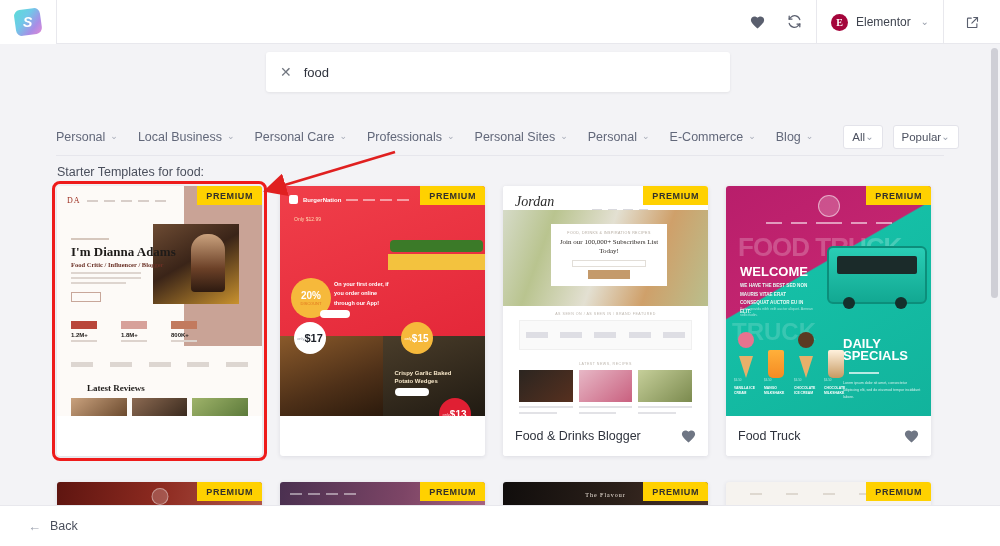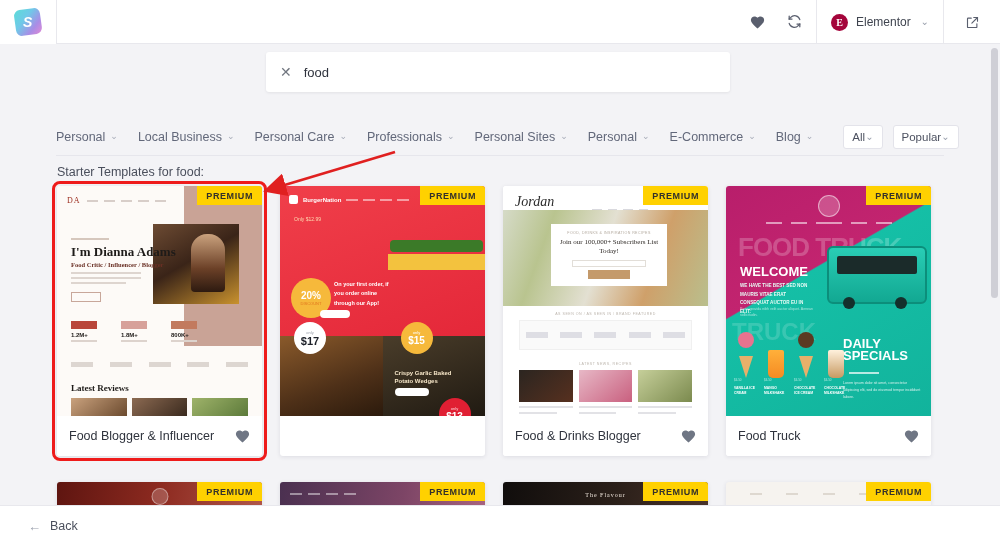--- a/index.html
+++ b/index.html
@@ -129,21 +129,21 @@
   .c1 .para { position: absolute; left: 14px; top: 86px; width: 70px; }
   .c1 .para i { display: block; height: 2px; background: #ded5cf; margin-bottom: 3px; }
   .c1 .btn { position: absolute; left: 14px; top: 106px; width: 30px; height: 10px; border: 1px solid #c8a79a; }
   .c1 .stats { position: absolute; left: 14px; top: 135px; display: flex; gap: 24px; }
   .c1 .stats div { width: 26px; }
   .c1 .sq { width: 8px; height: 8px; background: #b9463a; margin-bottom: 3px; }
   .c1 .num { font-size: 6px; font-weight: bold; color: #24201e; }
   .c1 .sub { height: 2px; background: #ddd3cd; margin-top: 2px; }
   .c1 .logos { position: absolute; left: 14px; right: 14px; top: 176px; display: flex; justify-content: space-between; }
   .c1 .logos i { width: 22px; height: 5px; background: #ddd6d1; }
-  .c1 .rev { position: absolute; left: 14px; top: 197px; font-family: "Liberation Serif", serif; font-size: 9px; font-weight: bold; color: #1e1b19; }
+  .c1 .rev { position: absolute; left: 30px; top: 197px; font-family: "Liberation Serif", serif; font-size: 9px; font-weight: bold; color: #1e1b19; }
   .c1 .thumbs { position: absolute; left: 14px; right: 14px; top: 212px; display: flex; gap: 5px; }
   .c1 .thumbs i { flex: 1; height: 18px; }
 
   
   .c2 { background: linear-gradient(160deg,#f03f4a 0%,#e01f33 100%); }
   .c2 .nav { position: absolute; top: 9px; left: 9px; right: 60px; display: flex; align-items: center; gap: 5px; }
   .c2 .logo { width: 9px; height: 9px; background: #fff; border-radius: 2px; }
   .c2 .brand { font-size: 6px; color: #fff; font-weight: bold; }
   .c2 .nav i { height: 2px; width: 12px; background: rgba(255,255,255,.5); }
   .c2 .tag { position: absolute; left: 14px; top: 30px; font-size: 5px; color: #ffd9b0; }
@@ -160,21 +160,21 @@
   }
   .c2 .disc b { font-size: 10px; color: #fff; }
   .c2 .disc s { font-size: 4px; color: #e0761e; text-decoration: none; }
   .c2 .promo { position: absolute; left: 54px; top: 94px; width: 56px; font-size: 5.5px; line-height: 1.7; color: #fff; font-weight: bold; }
   .c2 .pill { position: absolute; left: 40px; top: 124px; width: 30px; height: 8px; background: #fff; border-radius: 5px; }
   .c2 .bot { position: absolute; left: 0; right: 0; top: 150px; bottom: 0; display: flex; }
   .c2 .bl { flex: 1; background: linear-gradient(160deg,#8a5a2b 0%,#4e3018 60%,#2b1a0c 100%); position: relative; }
   .c2 .br { flex: 1; background: linear-gradient(160deg,#4a3d2a 0%,#201a12 100%); position: relative; }
   .c2 .pricetag {
     position: absolute; width: 32px; height: 32px; border-radius: 50%;
-    display: flex; flex-direction: column; align-items: center; justify-content: center;
+    display: flex; flex-direction: row; align-items: center; justify-content: center;
   }
   .c2 .pt-white { background: #fff; left: 14px; top: -14px; }
   .c2 .pt-white s { font-size: 4px; color: #9aa0ab; text-decoration: none; }
   .c2 .pt-white b { font-size: 11px; color: #1d2129; }
   .c2 .pt-y { background: #f6b93b; left: 18px; top: -14px; }
   .c2 .pt-y s { font-size: 4px; color: #fff; text-decoration: none; }
   .c2 .pt-y b { font-size: 10px; color: #fff; }
   .c2 .pt-r { background: #e01f33; left: 56px; bottom: -14px; }
   .c2 .pt-r s { font-size: 4px; color: #ffd0d6; text-decoration: none; }
   .c2 .pt-r b { font-size: 10px; color: #fff; }
@@ -406,28 +406,20 @@
               <i></i>
             </div>
           <div class="rev">Latest Reviews</div>
           <div class="thumbs">
             <i style="background:linear-gradient(140deg,#caa27e,#6b4a2e)"></i>
             <i style="background:linear-gradient(140deg,#8c6a52,#3a2a1e)"></i>
             <i style="background:linear-gradient(140deg,#9fb36a,#5c7a3a)"></i>
           </div>
         </div>
       </div>
-      <div class="card-foot">
-        <span class="card-label">Food Blogger &amp; Influencer</span>
-        <span class="fav">
-          <svg width="15" height="14" viewBox="0 0 24 22">
-              <path fill="currentColor" d="M12 21.3 10.5 20C5 15 1.4 11.7 1.4 7.7 1.4 4.4 4 2 7.2 2c1.9 0 3.7.9 4.8 2.3C13.1 2.9 14.9 2 16.8 2 20 2 22.6 4.4 22.6 7.7c0 4-3.6 7.3-9.1 12.3L12 21.3z"></path>
-            </svg>
-        </span>
-      </div>
     </div>
 
     <div class="card">
       <div class="thumb">
         <div class="premium">PREMIUM</div>
         <div class="mini c2">
           <div class="nav">
             <span class="logo"></span>
             <span class="brand">BurgerNation</span>
             <i></i>

